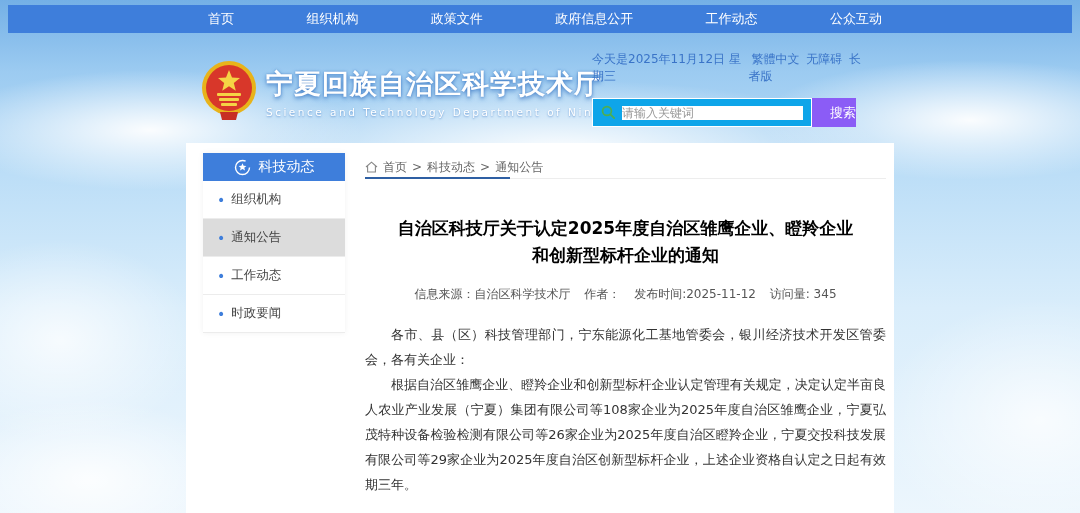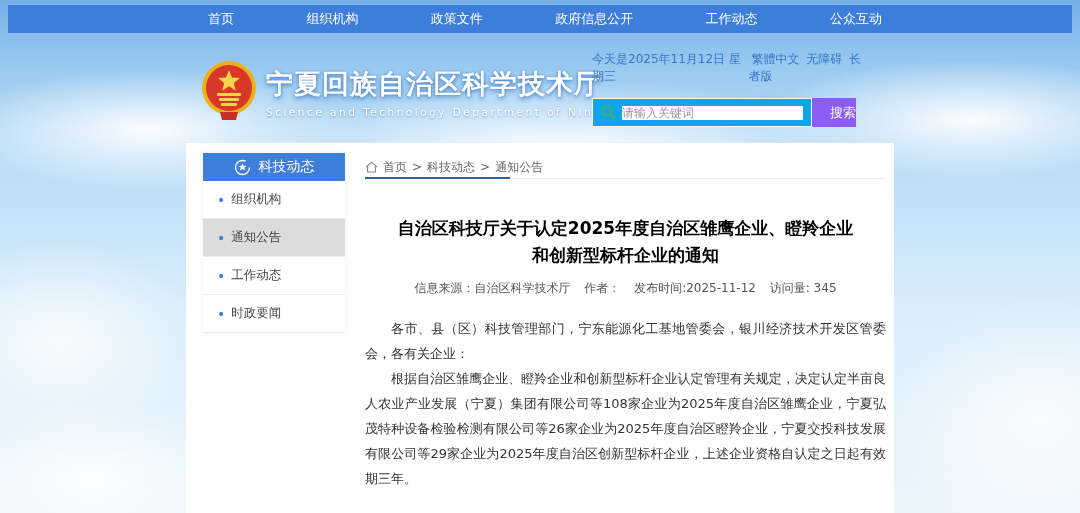--- a/index.html
+++ b/index.html
@@ -65,21 +65,21 @@
 
   
   .main { position:absolute; left:179px; top:0; width:521px; }
   .breadcrumb { padding-top:14px; display:flex; align-items:center; font-size:12px; color:#666; gap:5px; height:34px; }
   .breadcrumb a { color:#666; text-decoration:none; cursor:pointer; }
   .crumb-rule { position:relative; height:2px; }
   .crumb-rule .gray { position:absolute; left:0; right:0; top:1px; height:1px; background:#ededed; }
   .crumb-rule .blue { position:absolute; left:0; top:0; width:145px; height:2px; background:#2e5fa3; }
 
   .art-title { margin-top:36px; text-align:center; font-size:17px; font-weight:bold; color:#000000; line-height:27px; }
-  .art-meta { margin-top:11px; text-align:center; font-size:12px; color:#555; }
+  .art-meta { margin-top:17px; text-align:center; font-size:12px; color:#555; }
   .art-meta span { margin:0 5px; }
   .art-body { margin-top:19px; font-size:13px; color:#333; line-height:25px; text-align:justify; }
   .art-body p { text-indent:2em; }
 </style>
 </head>
 <body>
 
 <div class="cloud c1"></div>
 <div class="cloud c2"></div>
 <div class="cloud c3"></div>

